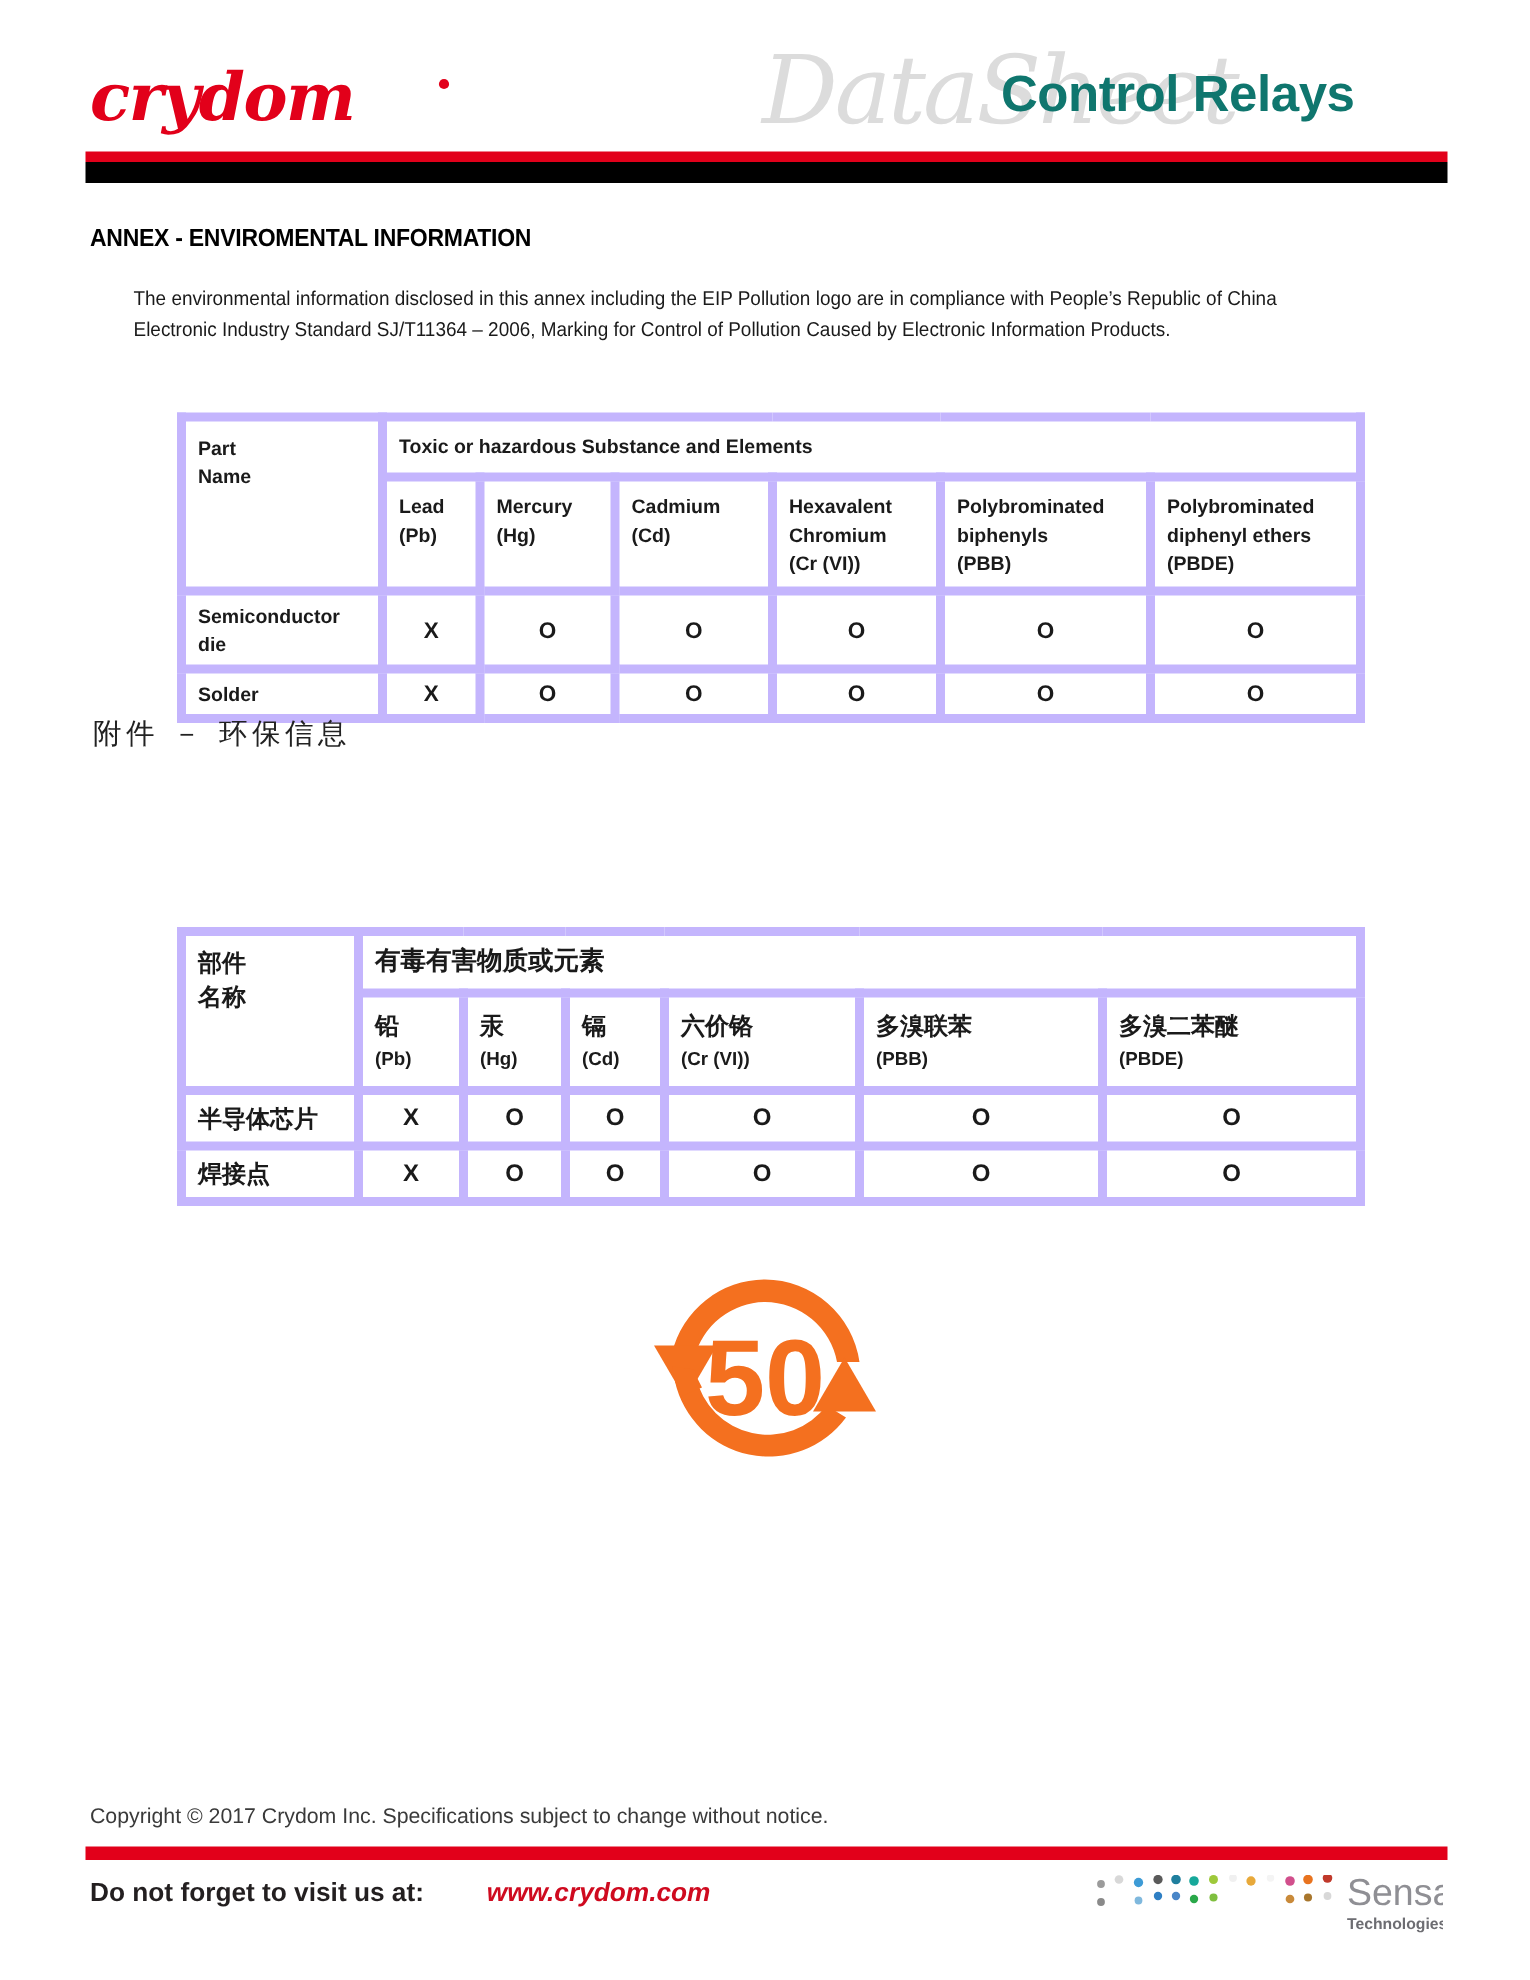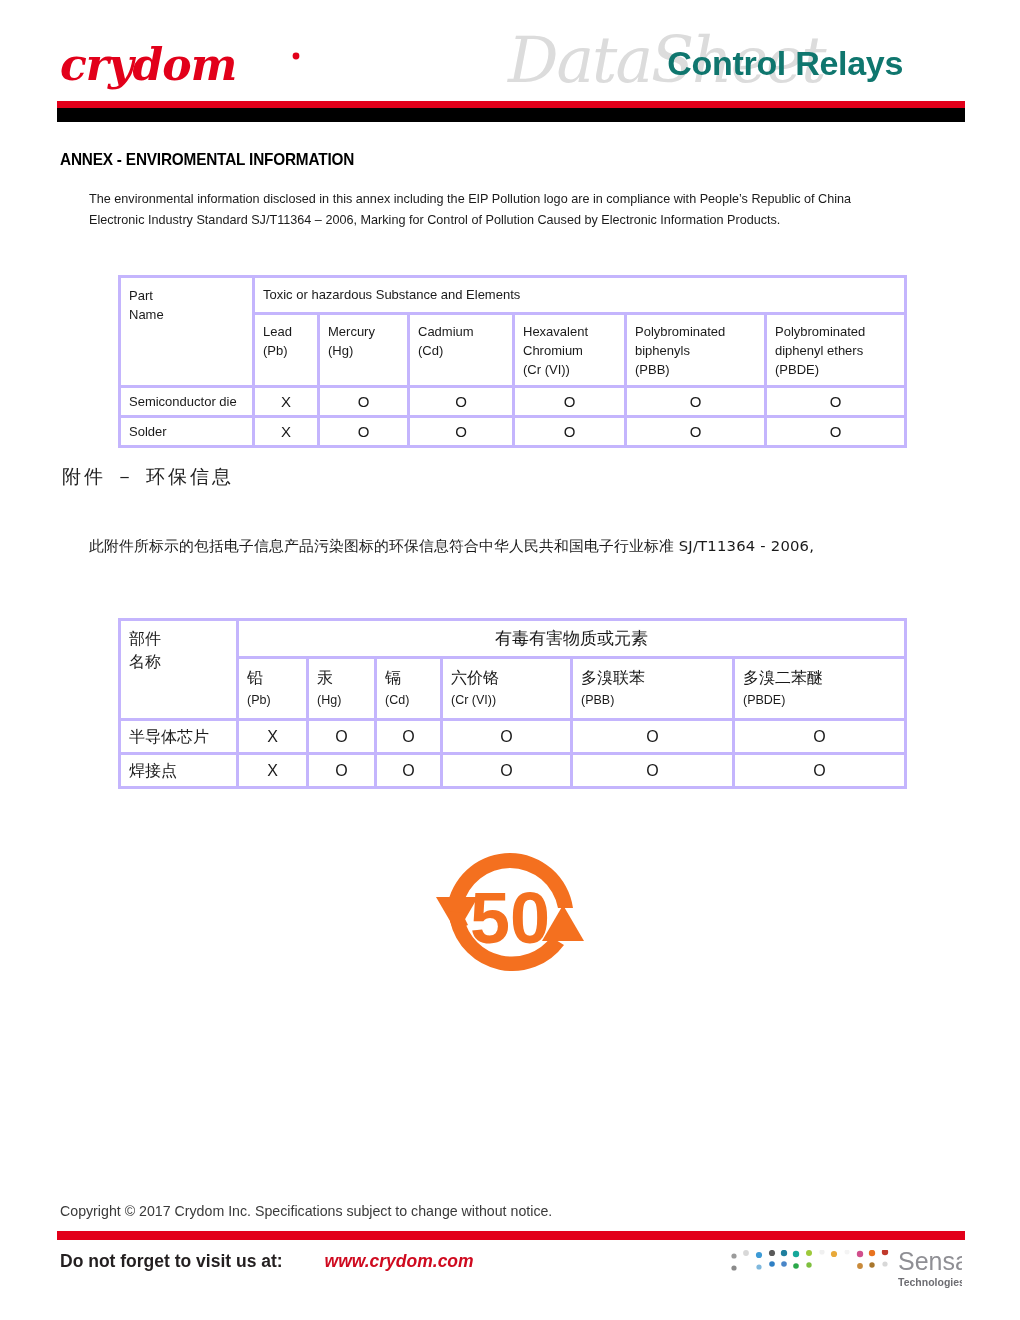--- a/index.html
+++ b/index.html
@@ -91,21 +91,21 @@
     font-size: 13.3px;
     line-height: 21px;
     color: #1a1a1a;
     transform: scaleX(0.95);
     transform-origin: left top;
   }
 
   .cn-title {
     position: absolute;
     left: 62px;
-    top: 464px;
+    top: 476px;
     font-size: 19px;
     letter-spacing: 3px;
     color: #222;
     font-family: "DejaVu Sans", sans-serif;
   }
   .cn-para {
     position: absolute;
     left: 89px;
     top: 533px;
     width: 830px;
@@ -116,25 +116,26 @@
     letter-spacing: 0.2px;
   }
 
   
   table.subst {
     position: absolute;
     border-collapse: collapse;
     table-layout: fixed;
   }
   table.subst td {
-    border: 3px solid #c4b5fd;
+    border: 6px solid #c4b5fd;
     vertical-align: top;
     padding: 7px 8px 6px 8px;
     font-size: 13px;
     line-height: 19px;
+    font-weight: bold;
   }
   table.subst td.mark {
     text-align: center;
     vertical-align: middle;
     font-size: 15px;
     padding: 4px 2px;
   }
   table.subst td.namecell {
     vertical-align: middle;
     padding: 4px 8px;
@@ -153,21 +154,20 @@
     font-family: "DejaVu Sans", sans-serif;
     font-size: 16px;
     line-height: 23px;
   }
   #table-cn td .sub-abbr {
     font-family: "Liberation Sans", sans-serif;
     font-size: 12.5px;
   }
   #table-cn td.mark { font-size: 16px; font-family: "Liberation Sans", sans-serif; }
   #table-cn td.span-title {
-    text-align: center;
     font-size: 17px;
     padding-top: 6px;
     padding-bottom: 6px;
     margin-left: 42px;
   }
 
   
   .eip-logo {
     position: absolute;
     left: 424px;
@@ -303,21 +303,20 @@
       <td class="mark">O</td>
       <td class="mark">O</td>
       <td class="mark">O</td>
     </tr>
   </tbody>
 </table>
 
 <div class="cn-title">附件 － 环保信息</div>
 
 <div class="cn-para">
-  <div>此附件所标示的包括电子信息产品污染图标的环保信息符合中华人民共和国电子行业标准 SJ/T11364 - 2006,</div>
 </div>
 
 <table class="subst" id="table-cn">
   <colgroup>
     <col style="width:118px">
     <col style="width:70px">
     <col style="width:68px">
     <col style="width:66px">
     <col style="width:130px">
     <col style="width:162px">

